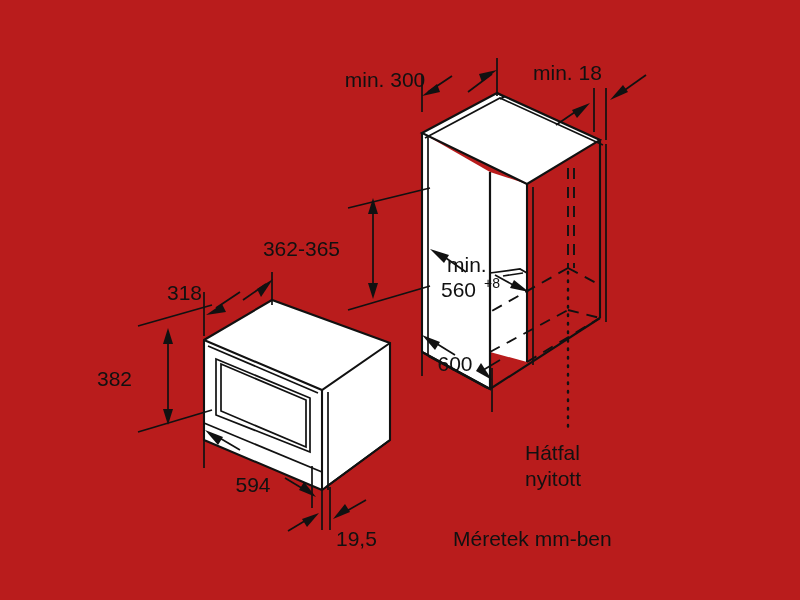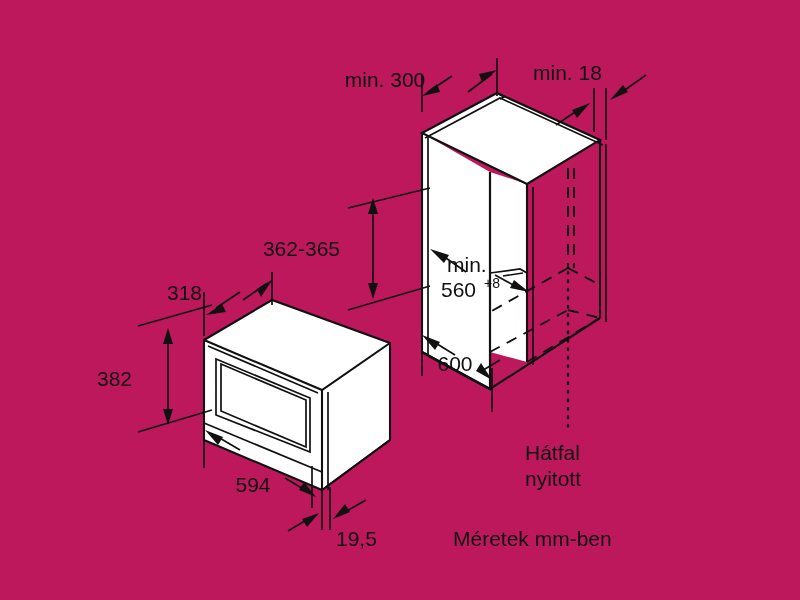--- a/index.html
+++ b/index.html
@@ -11,21 +11,21 @@
   body {
     width: 800px;
     height: 600px;
     overflow: hidden;
     font-family: "Liberation Sans", sans-serif;
   }
   #drawing-root {
     position: relative;
     width: 800px;
     height: 600px;
-    background: #be185d;
+    background: #b91c1c;
   }
   svg#tech-drawing {
     display: block;
     width: 800px;
     height: 600px;
   }
   .solid-line {
     fill: none;
     stroke: #111111;
     stroke-width: 2.1;

